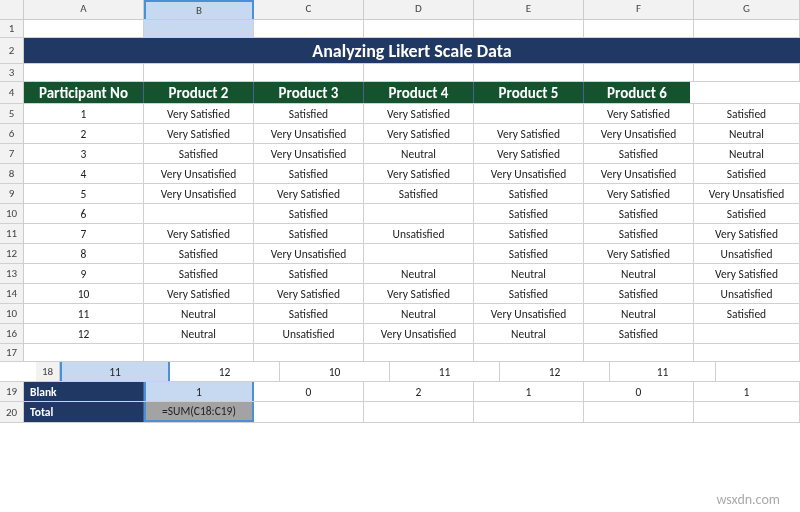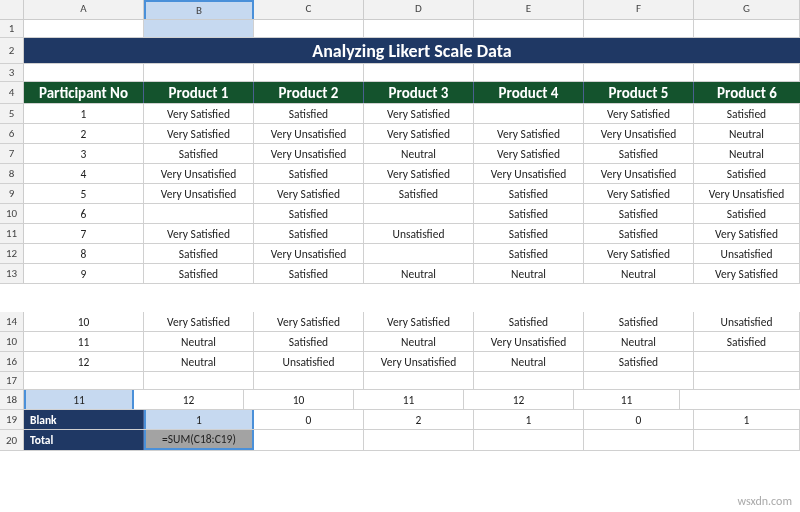--- a/index.html
+++ b/index.html
@@ -124,22 +124,22 @@
       display: flex;
       align-items: center;
       justify-content: flex-start;
       padding-left: 6px;
       border-right: 1px solid #4a6090;
     }
 
     .watermark {
       position: absolute;
       bottom: 4px;
-      right: 8px;
-      font-size: 12px;
+      right: 20px;
+      font-size: 14px;
       color: #aaa;
     }
 
     .row-18 .col-c { background: #c6d9f0; }
     .row-19 .col-c { background: #c6d9f0; }
     .row-20 .col-c { background: #c6d9f0; }
   </style>
 </head>
 <body>
 
@@ -181,21 +181,20 @@
       <div class="cell col-d"></div>
       <div class="cell col-e"></div>
       <div class="cell col-f"></div>
       <div class="cell col-g"></div>
       <div class="cell col-h"></div>
     </div>
 
     <div class="grid-row" style="min-height:22px;">
       <div class="row-num">4</div>
       <div class="header-cell col-b">Participant No</div>
-      <div class="header-cell col-c">Product 1</div>
       <div class="header-cell col-d">Product 2</div>
       <div class="header-cell col-e">Product 3</div>
       <div class="header-cell col-f">Product 4</div>
       <div class="header-cell col-g">Product 5</div>
       <div class="header-cell col-h" style="border-right:none;">Product 6</div>
     </div>
 
     <div class="grid-row" style="min-height:20px;">
       <div class="row-num">5</div>
       <div class="cell col-b">1</div>
@@ -288,21 +287,21 @@
       <div class="row-num">13</div>
       <div class="cell col-b">9</div>
       <div class="cell col-c">Satisfied</div>
       <div class="cell col-d">Satisfied</div>
       <div class="cell col-e">Neutral</div>
       <div class="cell col-f">Neutral</div>
       <div class="cell col-g">Neutral</div>
       <div class="cell col-h">Very Satisfied</div>
     </div>
 
-    <div class="grid-row" style="min-height:20px;margin-top:28px;">
+    <div class="grid-row" style="min-height:20px;">
       <div class="row-num">14</div>
       <div class="cell col-b">10</div>
       <div class="cell col-c">Very Satisfied</div>
       <div class="cell col-d">Very Satisfied</div>
       <div class="cell col-e">Very Satisfied</div>
       <div class="cell col-f">Satisfied</div>
       <div class="cell col-g">Satisfied</div>
       <div class="cell col-h">Unsatisfied</div>
     </div>
 
@@ -332,21 +331,21 @@
       <div class="row-num">17</div>
       <div class="cell col-b"></div>
       <div class="cell col-c"></div>
       <div class="cell col-d"></div>
       <div class="cell col-e"></div>
       <div class="cell col-f"></div>
       <div class="cell col-g"></div>
       <div class="cell col-h"></div>
     </div>
 
-    <div class="grid-row row-18" style="min-height:20px;">
+    <div class="grid-row row-18" style="min-height:20px;padding-left:36px;">
       <div class="row-num">18</div>
       <div class="cell col-c" style="background:#c6d9f0; border-left:2px solid #4a90d9; border-right:2px solid #4a90d9;">11</div>
       <div class="cell col-d">12</div>
       <div class="cell col-e">10</div>
       <div class="cell col-f">11</div>
       <div class="cell col-g">12</div>
       <div class="cell col-h">11</div>
     </div>
 
     <div class="grid-row row-19" style="min-height:20px;">

